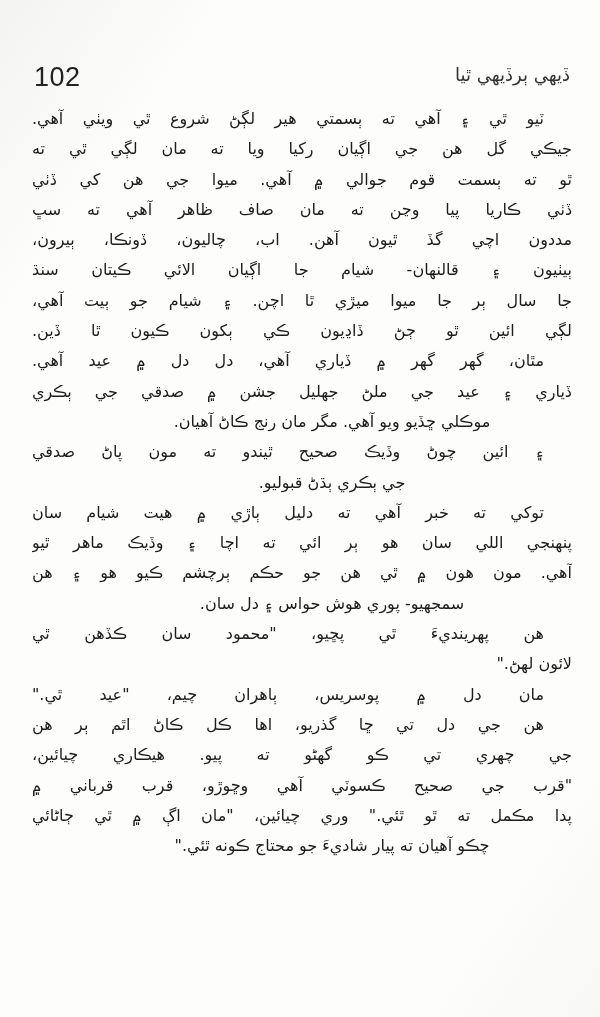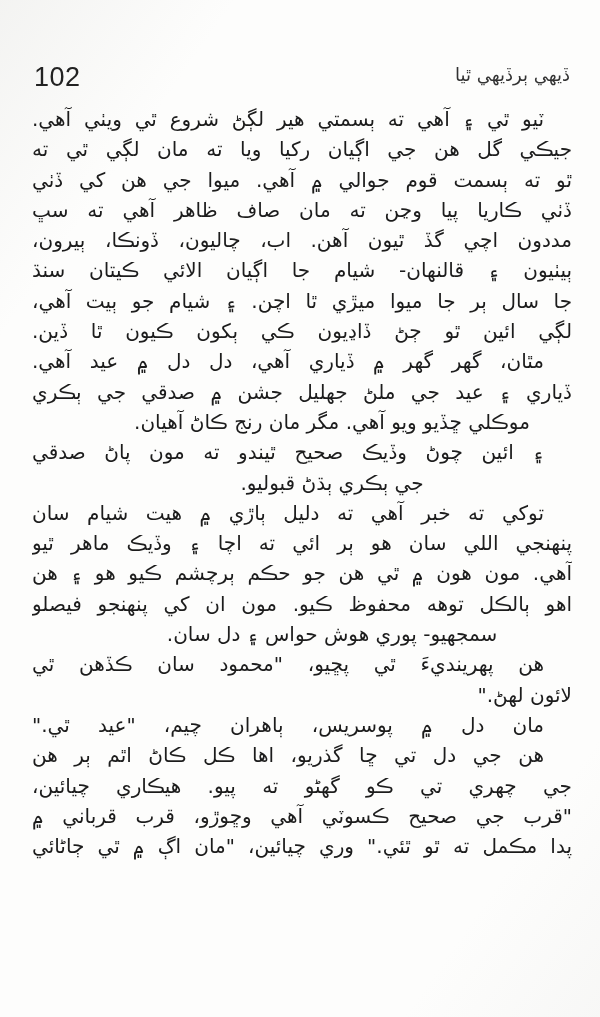--- a/index.html
+++ b/index.html
@@ -23,21 +23,21 @@
     font-family: "Liberation Sans", sans-serif;
     font-size: 27px; color: #222; letter-spacing: 0.5px;
   }
   .running-title {
     position: absolute; right: 0; top: 2px;
     direction: rtl; font-size: 18px; color: #333; margin-left: 23px;
   }
   .body-text {
     position: absolute; top: 104px; left: 32px; width: 540px;
     direction: rtl; text-align: justify;
-    font-size: 20px; line-height: 30.3px; color: #1c1c1c;
+    font-size: 16px; line-height: 30.3px; color: #1c1c1c;
   }
   .line { display: block; white-space: nowrap; overflow: hidden; text-align: justify; text-align-last: justify; }
   .line.short { text-align-last: right; }
   .line.indent { padding-right: 28px; }
   .line.center { text-align-last: center; padding-left: 60px; }
 </style>
 </head>
 <body>
 
 <div class="scan-shade"></div>
@@ -57,22 +57,22 @@
   <span class="line">جا سال ٻر جا ميوا ميڙي ٿا اچن. ۽ شيام جو ٻيت آهي،</span>
   <span class="line">لڳي ائين ٿو ڄڻ ڏاڍيون ڪي ٻکون ڪيون ٿا ڏين.</span>
   <span class="line indent">مٿان، گهر گهر ۾ ڏياري آهي، دل دل ۾ عيد آهي.</span>
   <span class="line">ڏياري ۽ عيد جي ملڻ جهليل جشن ۾ صدقي جي ٻڪري</span>
   <span class="line center">موڪلي ڇڏيو ويو آهي. مگر مان رنج ڪاڻ آهيان.</span>
   <span class="line indent">۽ ائين چوڻ وڏيڪ صحيح ٿيندو ته مون پاڻ صدقي</span>
   <span class="line center">جي ٻڪري ٻڌڻ قبوليو.</span>
   <span class="line indent">توکي ته خبر آهي ته دليل ٻاڙي ۾ هيت شيام سان</span>
   <span class="line">پنهنجي اللي سان هو ٻر ائي ته اچا ۽ وڏيڪ ماهر ٿيو</span>
   <span class="line">آهي. مون هون ۾ ٿي هن جو حڪم ٻرچشم ڪيو هو ۽ هن</span>
-  <span class="line">اهو ٻالڪل توهه محفوظ ڪيو. مون ان کي پنهنجو فيصلو</span>
   <span class="line center">سمجهيو- پوري هوش حواس ۽ دل سان.</span>
   <span class="line indent">هن پهرينديءَ ٿي پڇيو، "محمود سان ڪڏهن ٿي</span>
   <span class="line short">لائون لهڻ."</span>
   <span class="line indent">مان دل ۾ پوسريس، ٻاهران چيم، "عيد ٿي."</span>
   <span class="line indent">هن جي دل تي ڇا گذريو، اها ڪل ڪاڻ اٿم ٻر هن</span>
   <span class="line">جي چهري تي ڪو گهڻو ته پيو. هيڪاري چيائين،</span>
   <span class="line">"قرب جي صحيح ڪسوٽي آهي وڇوڙو، قرب قرباني ۾</span>
   <span class="line">پدا مڪمل ته ٿو ٿئي." وري چيائين، "مان اڳ ۾ ٿي ڄاڻائي</span>
+  <span class="line center">چڪو آهيان ته پيار شاديءَ جو محتاج ڪونه ٿئي."</span>
 </div>
 
 </body></html>

